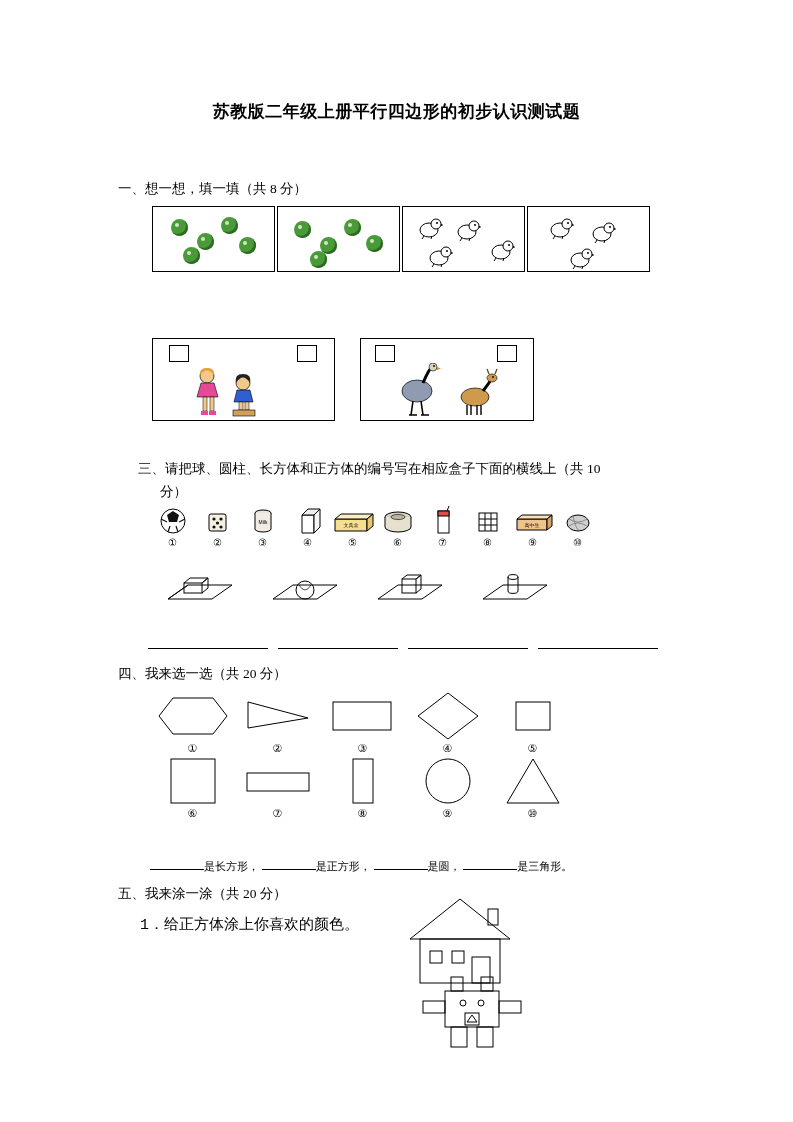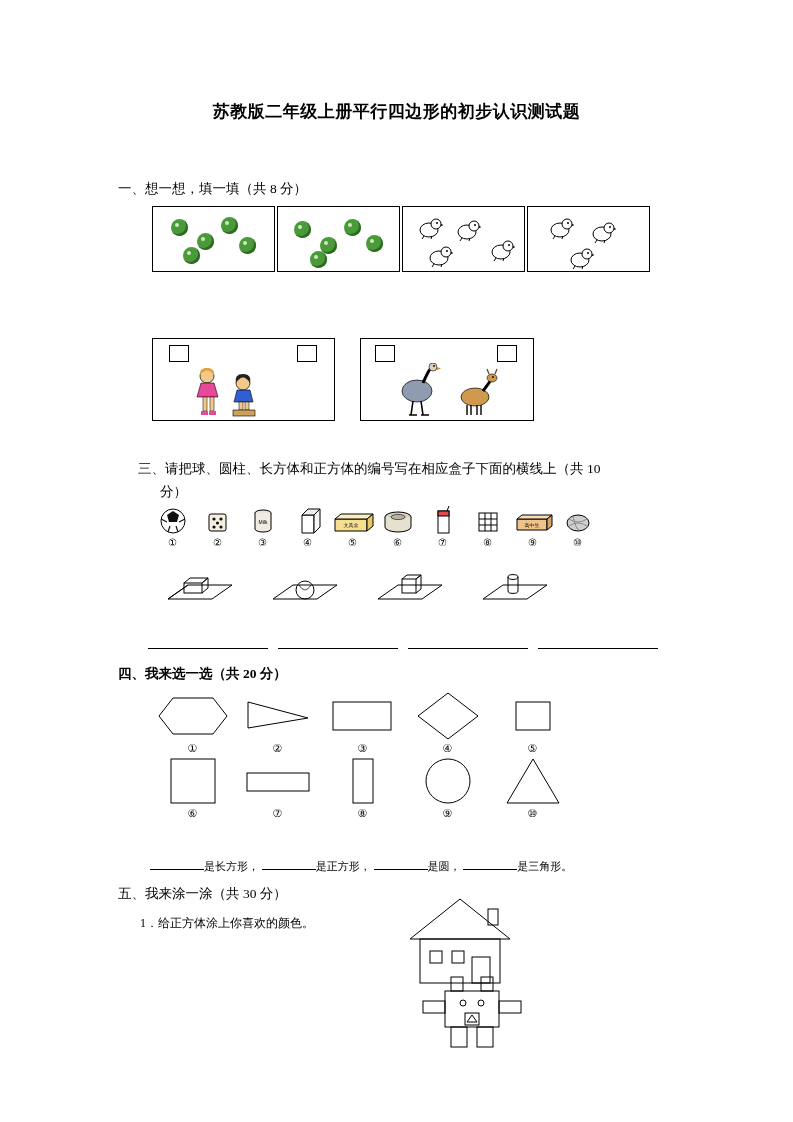--- a/index.html
+++ b/index.html
@@ -61,30 +61,30 @@
   #s3{left:118px;top:458px;width:560px;line-height:1.7;margin-left:20px;}
   .objrow{position:absolute;left:150px;top:505px;display:flex;align-items:flex-end;}
   .obj{width:45px;text-align:center;font-size:10px;}
   .obj .art{height:30px;display:flex;align-items:flex-end;justify-content:center;}
   .obj .num{font-size:10px;margin-top:2px;}
   .trayrow{position:absolute;left:150px;top:565px;display:flex;}
   .tray{width:105px;height:50px;position:relative;}
   .lines3{position:absolute;left:148px;top:636px;width:520px;display:flex;}
   .lines3 .ln{width:120px;border-bottom:1px solid #000;height:12px;margin-right:10px;}
   
-  #s4{left:118px;top:665px;font-weight:bold;}
+  #s4{left:118px;top:665px;}
   .shaperow1{position:absolute;left:150px;top:690px;display:flex;}
   .shaperow2{position:absolute;left:150px;top:755px;display:flex;}
   .shp{width:85px;text-align:center;font-size:11px;}
   .shp .art{height:52px;display:flex;align-items:center;justify-content:center;}
   .fillline{position:absolute;left:150px;top:855px;font-size:11px;}
   .fillline span.u{display:inline-block;width:54px;border-bottom:1px solid #000;height:14px;}
   
   #s5{left:118px;top:885px;}
-  #s5b{left:140px;top:915px;font-size:12px;}
+  #s5b{left:140px;top:915px;font-size:15px;font-family:Liberation Mono, monospace;}
   .house{position:absolute;left:400px;top:895px;}
   .robot{position:absolute;left:415px;top:975px;}
 </style>
 </head>
 <body>
 
 <div class="page">
 
   <div class="title">苏教版二年级上册平行四边形的初步认识测试题</div>
 
@@ -465,21 +465,21 @@
   </div>
 
   <div class="fillline">
     <span class="u"></span><span>是长方形，</span>
     <span class="u"></span><span>是正方形，</span>
     <span class="u"></span><span>是圆，</span>
     <span class="u"></span><span>是三角形。</span>
   </div>
 
   <div class="sec" id="s5">
-    <span>五、我来涂一涂（共 30 分）</span>
+    <span>五、我来涂一涂（共 20 分）</span>
   </div>
   <div class="sec" id="s5b">
     <span>1．给正方体涂上你喜欢的颜色。</span>
   </div>
 
   <div class="house">
     <svg width="130" height="90" viewBox="0 0 130 90">
       <polygon points="60,4 110,44 10,44" fill="none" stroke="#000"></polygon>
       <rect x="20" y="44" width="80" height="44" fill="none" stroke="#000"></rect>
       <rect x="88" y="14" width="10" height="16" fill="none" stroke="#000"></rect>

